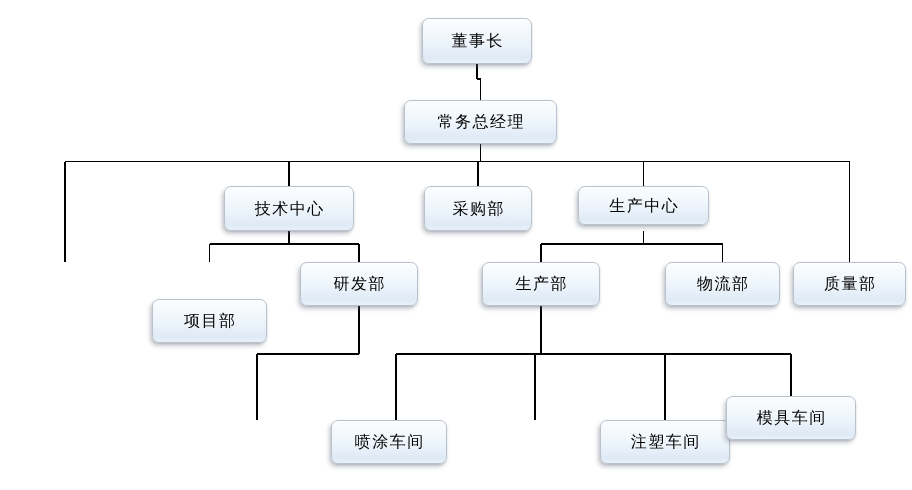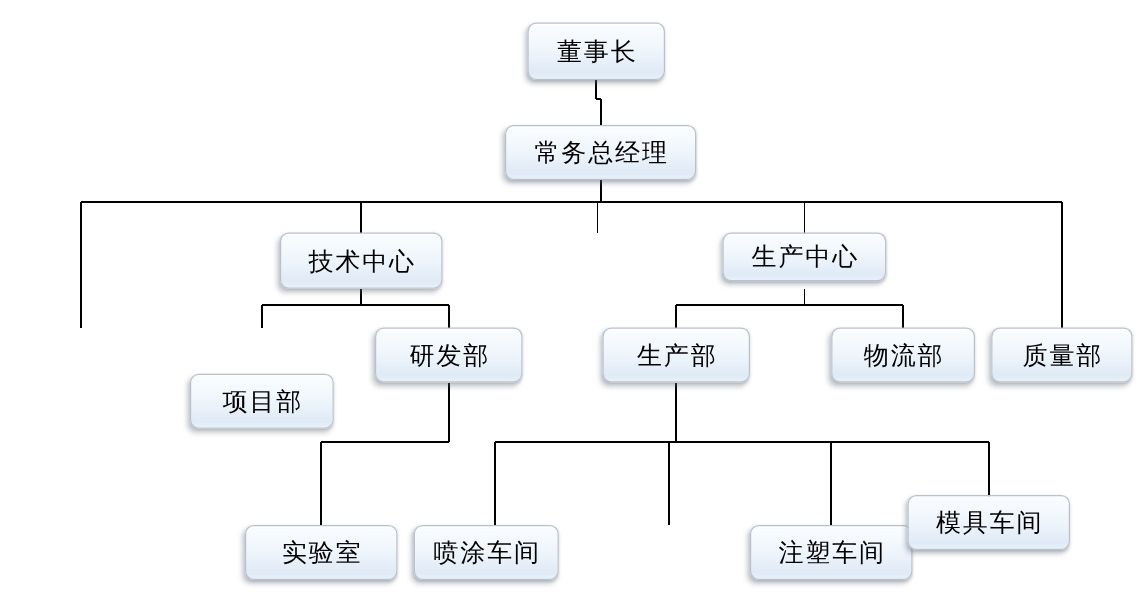--- a/index.html
+++ b/index.html
@@ -37,21 +37,21 @@
         #eaf2fa 62%,
         #dfeaf6 88%,
         #e8f1f9 100%);
     box-shadow:
       -2px 3px 4px rgba(90, 100, 115, 0.33),
       0 1px 2px rgba(90, 100, 115, 0.22),
       inset 0 1px 0 rgba(255, 255, 255, 0.95);
     z-index: 2;
   }
   .node .label {
-    font-size: 20px;
+    font-size: 16px;
     line-height: 1;
     color: #000000;
     letter-spacing: 1.5px;
     white-space: nowrap;
     text-indent: 1.5px;
   }
 </style>
 </head>
 <body>
 
@@ -87,41 +87,41 @@
     </svg>
 <div class="node" style="left: 422px; top: 18px; width: 110px; height: 46px;">
       <span class="label">董事长</span>
     </div>
     <div class="node" style="left: 404px; top: 100px; width: 153px; height: 44px;">
       <span class="label">常务总经理</span>
     </div>
     <div class="node" style="left: 224px; top: 186px; width: 130px; height: 45px; text-align: center;">
       <span class="label">技术中心</span>
     </div>
-    <div class="node" style="left: 578px; top: 186px; width: 131px; height: 39px; font-family: Liberation Serif, serif;">
+    <div class="node" style="left: 424px; top: 186px; width: 108px; height: 45px;">
+      <span class="label">采购部</span>
+    </div>
+    <div class="node" style="left: 578px; top: 186px; width: 131px; height: 39px;">
       <span class="label">生产中心</span>
     </div>
     <div class="node" style="left: 152px; top: 262px; width: 115px; height: 44px; margin-top: 37px;">
       <span class="label">项目部</span>
     </div>
     <div class="node" style="left: 300px; top: 262px; width: 118px; height: 44px;">
       <span class="label">研发部</span>
     </div>
     <div class="node" style="left: 482px; top: 262px; width: 118px; height: 44px;">
       <span class="label">生产部</span>
     </div>
     <div class="node" style="left: 665px; top: 262px; width: 115px; height: 44px;">
       <span class="label">物流部</span>
     </div>
     <div class="node" style="left: 793px; top: 262px; width: 113px; height: 44px;">
       <span class="label">质量部</span>
     </div>
-    <div class="node" style="left: 196px; top: 420px; width: 122px; height: 44px;">
-      <span class="label">实验室</span>
-    </div>
     <div class="node" style="left: 331px; top: 420px; width: 116px; height: 44px;">
       <span class="label">喷涂车间</span>
     </div>
     <div class="node" style="left: 600px; top: 420px; width: 130px; height: 44px;">
       <span class="label">注塑车间</span>
     </div>
     <div class="node" style="left: 726px; top: 396px; width: 130px; height: 44px;">
       <span class="label">模具车间</span>
     </div>
   </div>

